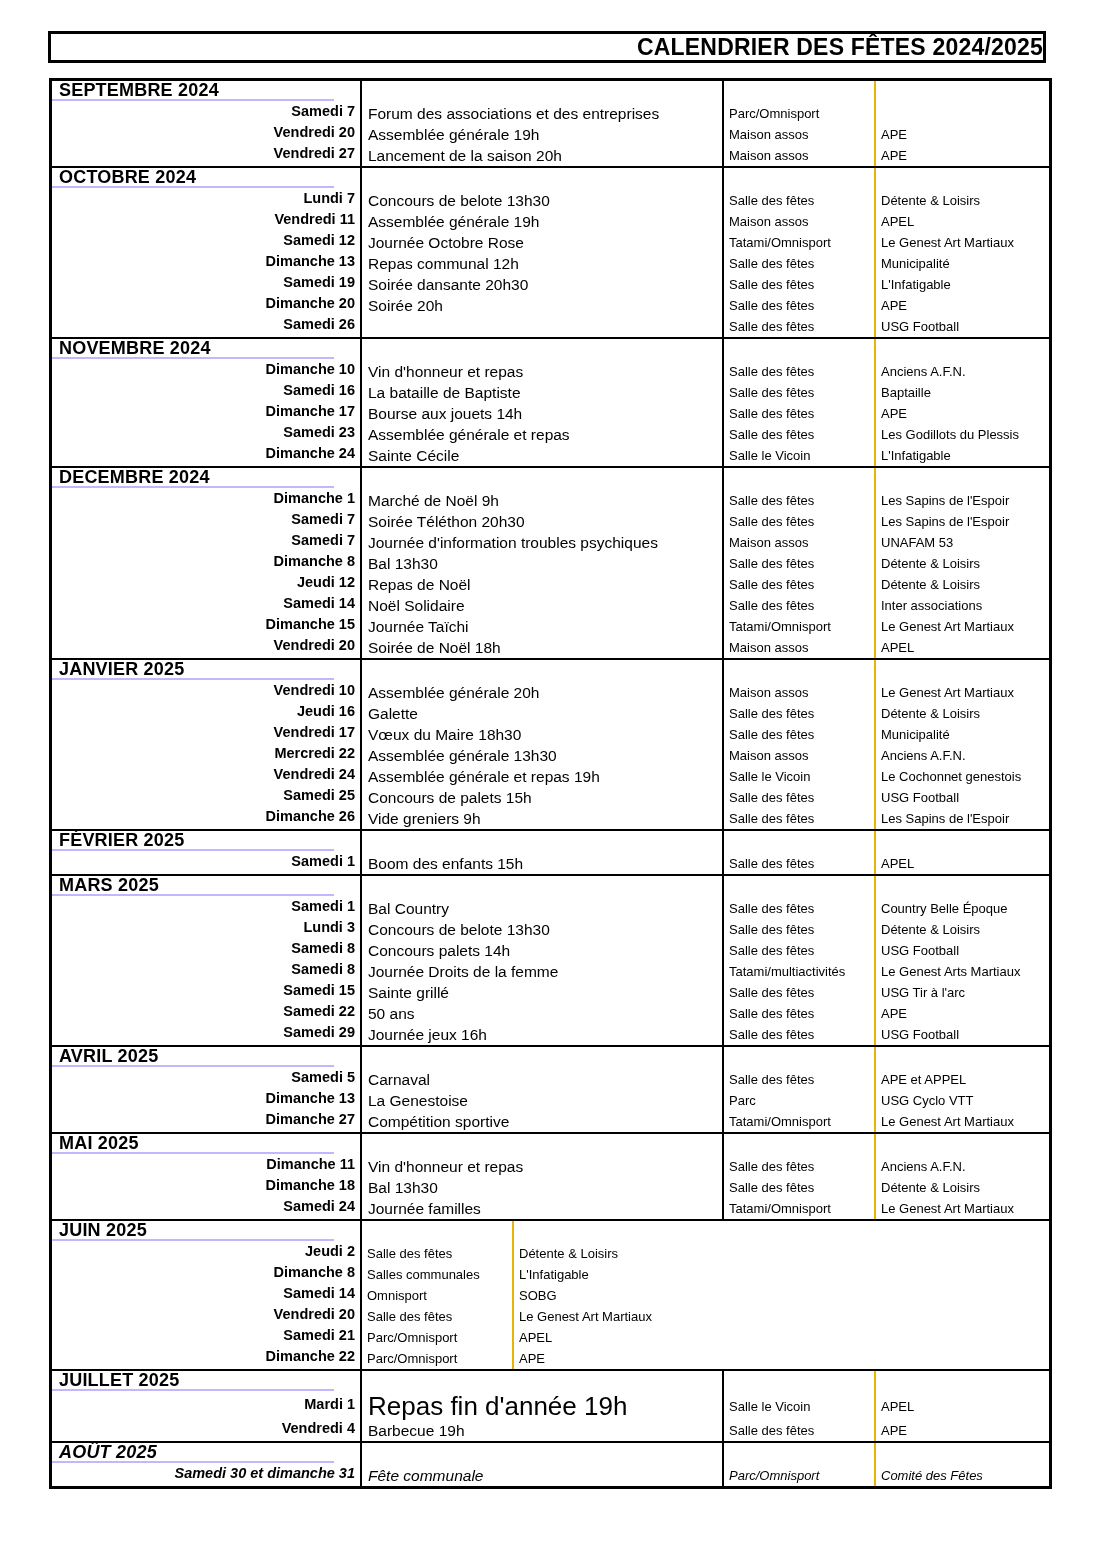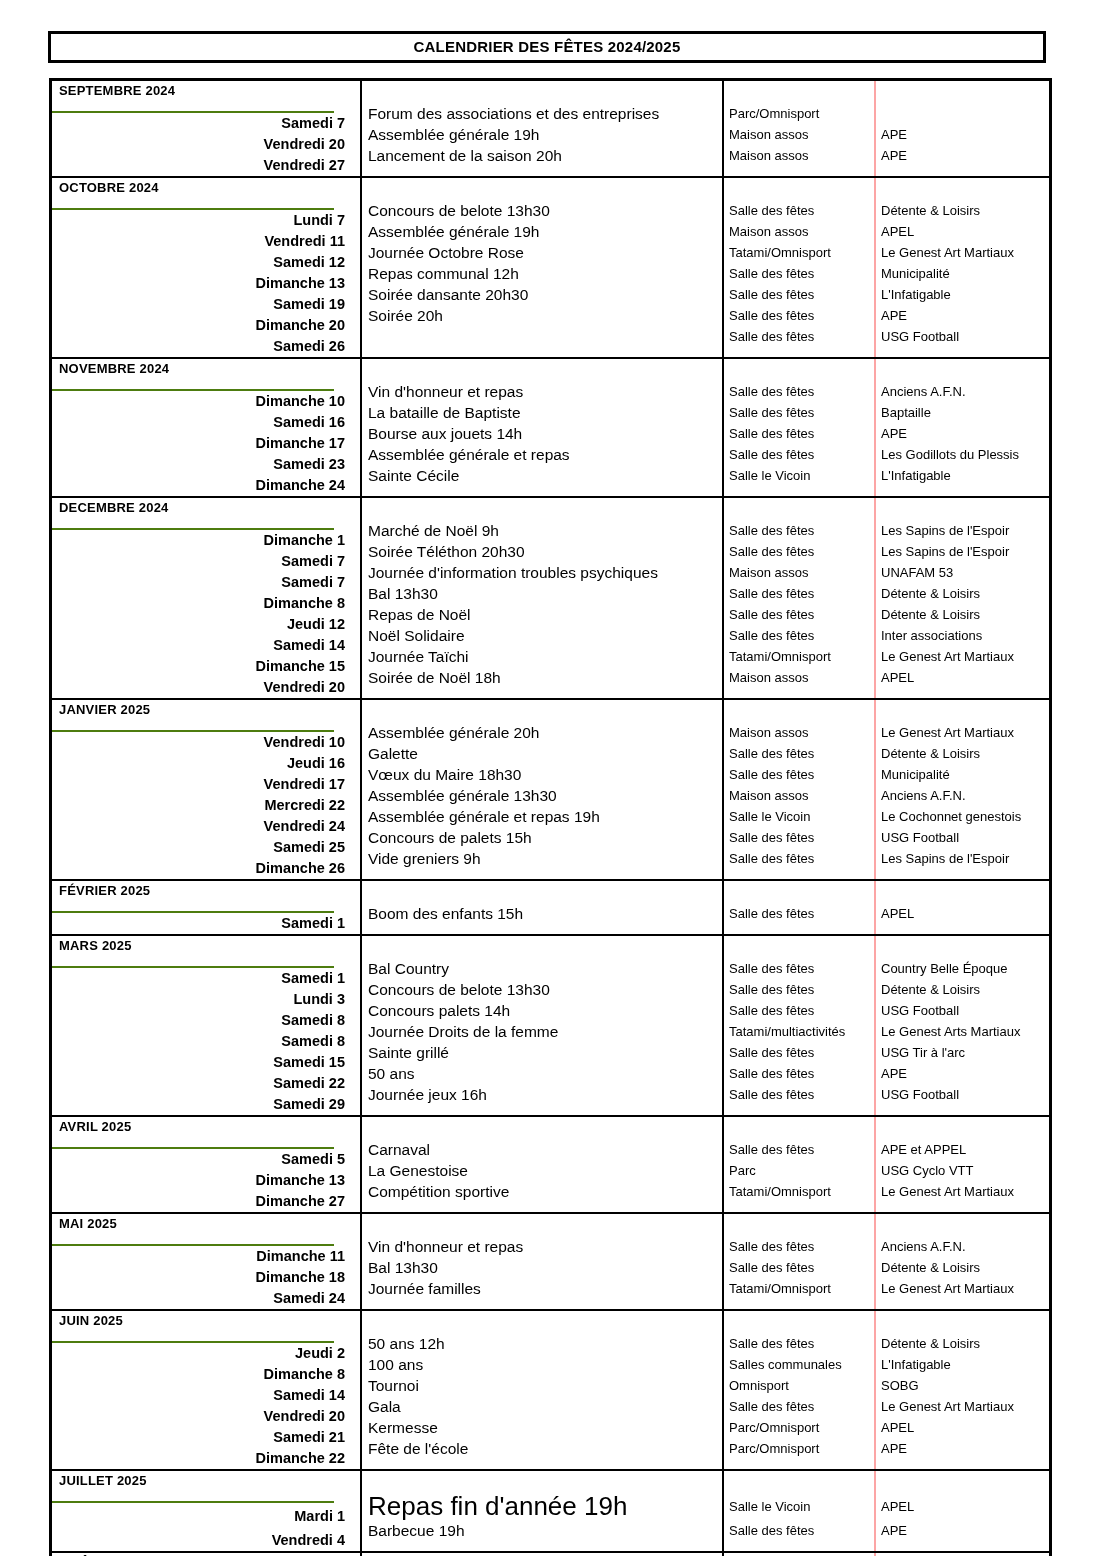--- a/index.html
+++ b/index.html
@@ -15,64 +15,65 @@
     position: absolute;
     left: 48px; top: 31px;
     width: 998px; height: 32px;
     box-sizing: border-box;
     border: 3px solid #000;
     text-align: center;
   }
   .title-text {
     display: block;
     font-weight: bold;
-    font-size: 15px;
+    font-size: 23px;
     line-height: 26px;
     letter-spacing: 0.2px;
     white-space: nowrap;
+    text-align: right;
   }
   .calendar {
     position: absolute;
     left: 49px; top: 78px;
     width: 1003px;
     box-sizing: border-box;
     border: 3px solid #000;
   }
   .month-section {
     display: flex;
     border-bottom: 2px solid #000;
   }
   .month-section:last-child { border-bottom: none; font-style: italic; }
   .col { box-sizing: border-box; }
   .date-column      { width: 310px; border-right: 2px solid #000; }
   .event-column     { width: 362px; border-right: 2px solid #000; }
-  .location-column  { width: 152px; border-right: 2px solid #fca5a5; }
+  .location-column  { width: 152px; border-right: 2px solid #eab308; }
   .organizer-column { flex: 1; }
   .month-header {
-    height: 32px;
+    height: 20px;
     line-height: 19px;
     width: 282px;
     box-sizing: border-box;
-    border-bottom: 2px solid #4d7c0f;
+    border-bottom: 2px solid #c4b5fd;
     font-weight: bold;
-    font-size: 13px;
+    font-size: 18px;
     padding-left: 7px;
     white-space: nowrap;
     letter-spacing: 0.2px;
   }
   .header-spacer { height: 22px; }
   .cell {
     height: 21px;
     line-height: 21px;
     white-space: nowrap;
     overflow: hidden;
   }
   .date-cell {
     text-align: right;
-    padding-right: 15px;
+    padding-right: 5px;
     font-weight: bold;
     font-size: 14.5px;
   }
   .event-cell { padding-left: 6px; font-size: 15.5px; }
   .small-cell { padding-left: 5px; font-size: 13px; }
   .cell.big { height: 27px; line-height: 27px; }
   .event-cell.big { font-size: 26px; }
 </style>
 </head>
 <body>
@@ -386,29 +387,20 @@
       <div class="month-section">
         <div class="col date-column">
           <div class="month-header">JUIN 2025</div>
           <div class="cell date-cell">Jeudi 2</div>
           <div class="cell date-cell">Dimanche 8</div>
           <div class="cell date-cell">Samedi 14</div>
           <div class="cell date-cell">Vendredi 20</div>
           <div class="cell date-cell">Samedi 21</div>
           <div class="cell date-cell">Dimanche 22</div>
         </div>
-        <div class="col event-column">
-          <div class="header-spacer"></div>
-          <div class="cell event-cell">50 ans 12h</div>
-          <div class="cell event-cell">100 ans</div>
-          <div class="cell event-cell">Tournoi</div>
-          <div class="cell event-cell">Gala</div>
-          <div class="cell event-cell">Kermesse</div>
-          <div class="cell event-cell">Fête de l'école</div>
-        </div>
         <div class="col location-column">
           <div class="header-spacer"></div>
           <div class="cell small-cell">Salle des fêtes</div>
           <div class="cell small-cell">Salles communales</div>
           <div class="cell small-cell">Omnisport</div>
           <div class="cell small-cell">Salle des fêtes</div>
           <div class="cell small-cell">Parc/Omnisport</div>
           <div class="cell small-cell">Parc/Omnisport</div>
         </div>
         <div class="col organizer-column">

